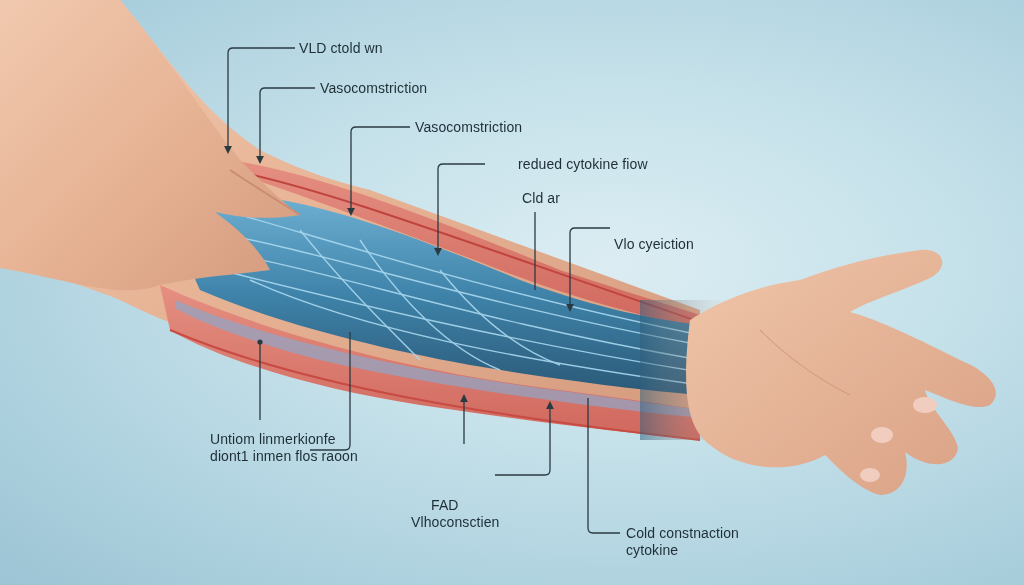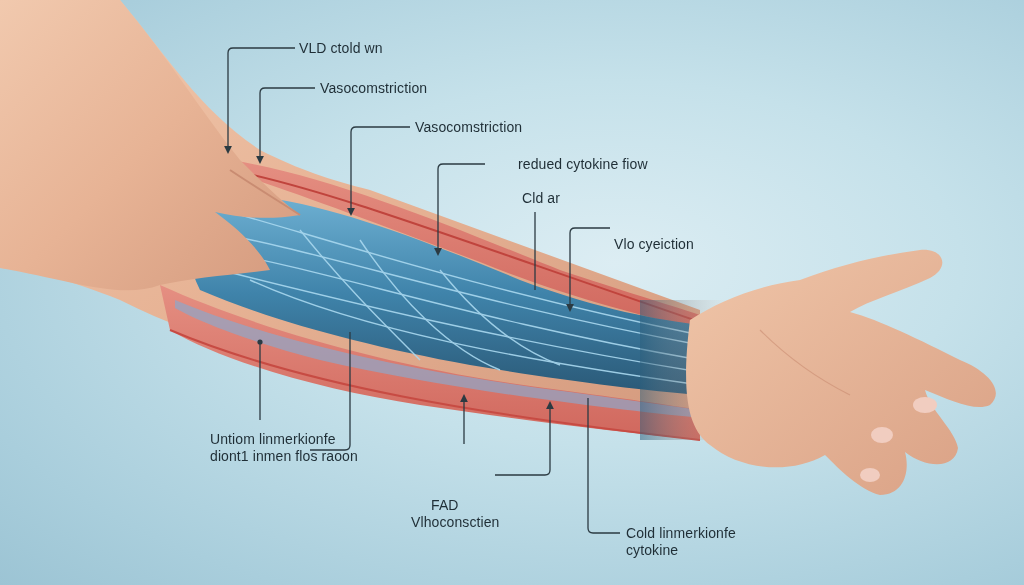--- a/index.html
+++ b/index.html
@@ -105,15 +105,15 @@
   <div>Untiom linmerkionfe</div>
   <div>diont1 inmen flos raoon</div>
 </div>
 
 <div class="label two" style="left:411px;top:453px;margin-top:44px;">
   <div style="padding-left:20px;">FAD</div>
   <div>Vlhoconsctien</div>
 </div>
 
 <div class="label two" style="left:626px;top:525px;">
-  <div>Cold linmerkionfe</div>
+  <div>Cold constnaction</div>
   <div>cytokine</div>
 </div>
 
 </body></html>

